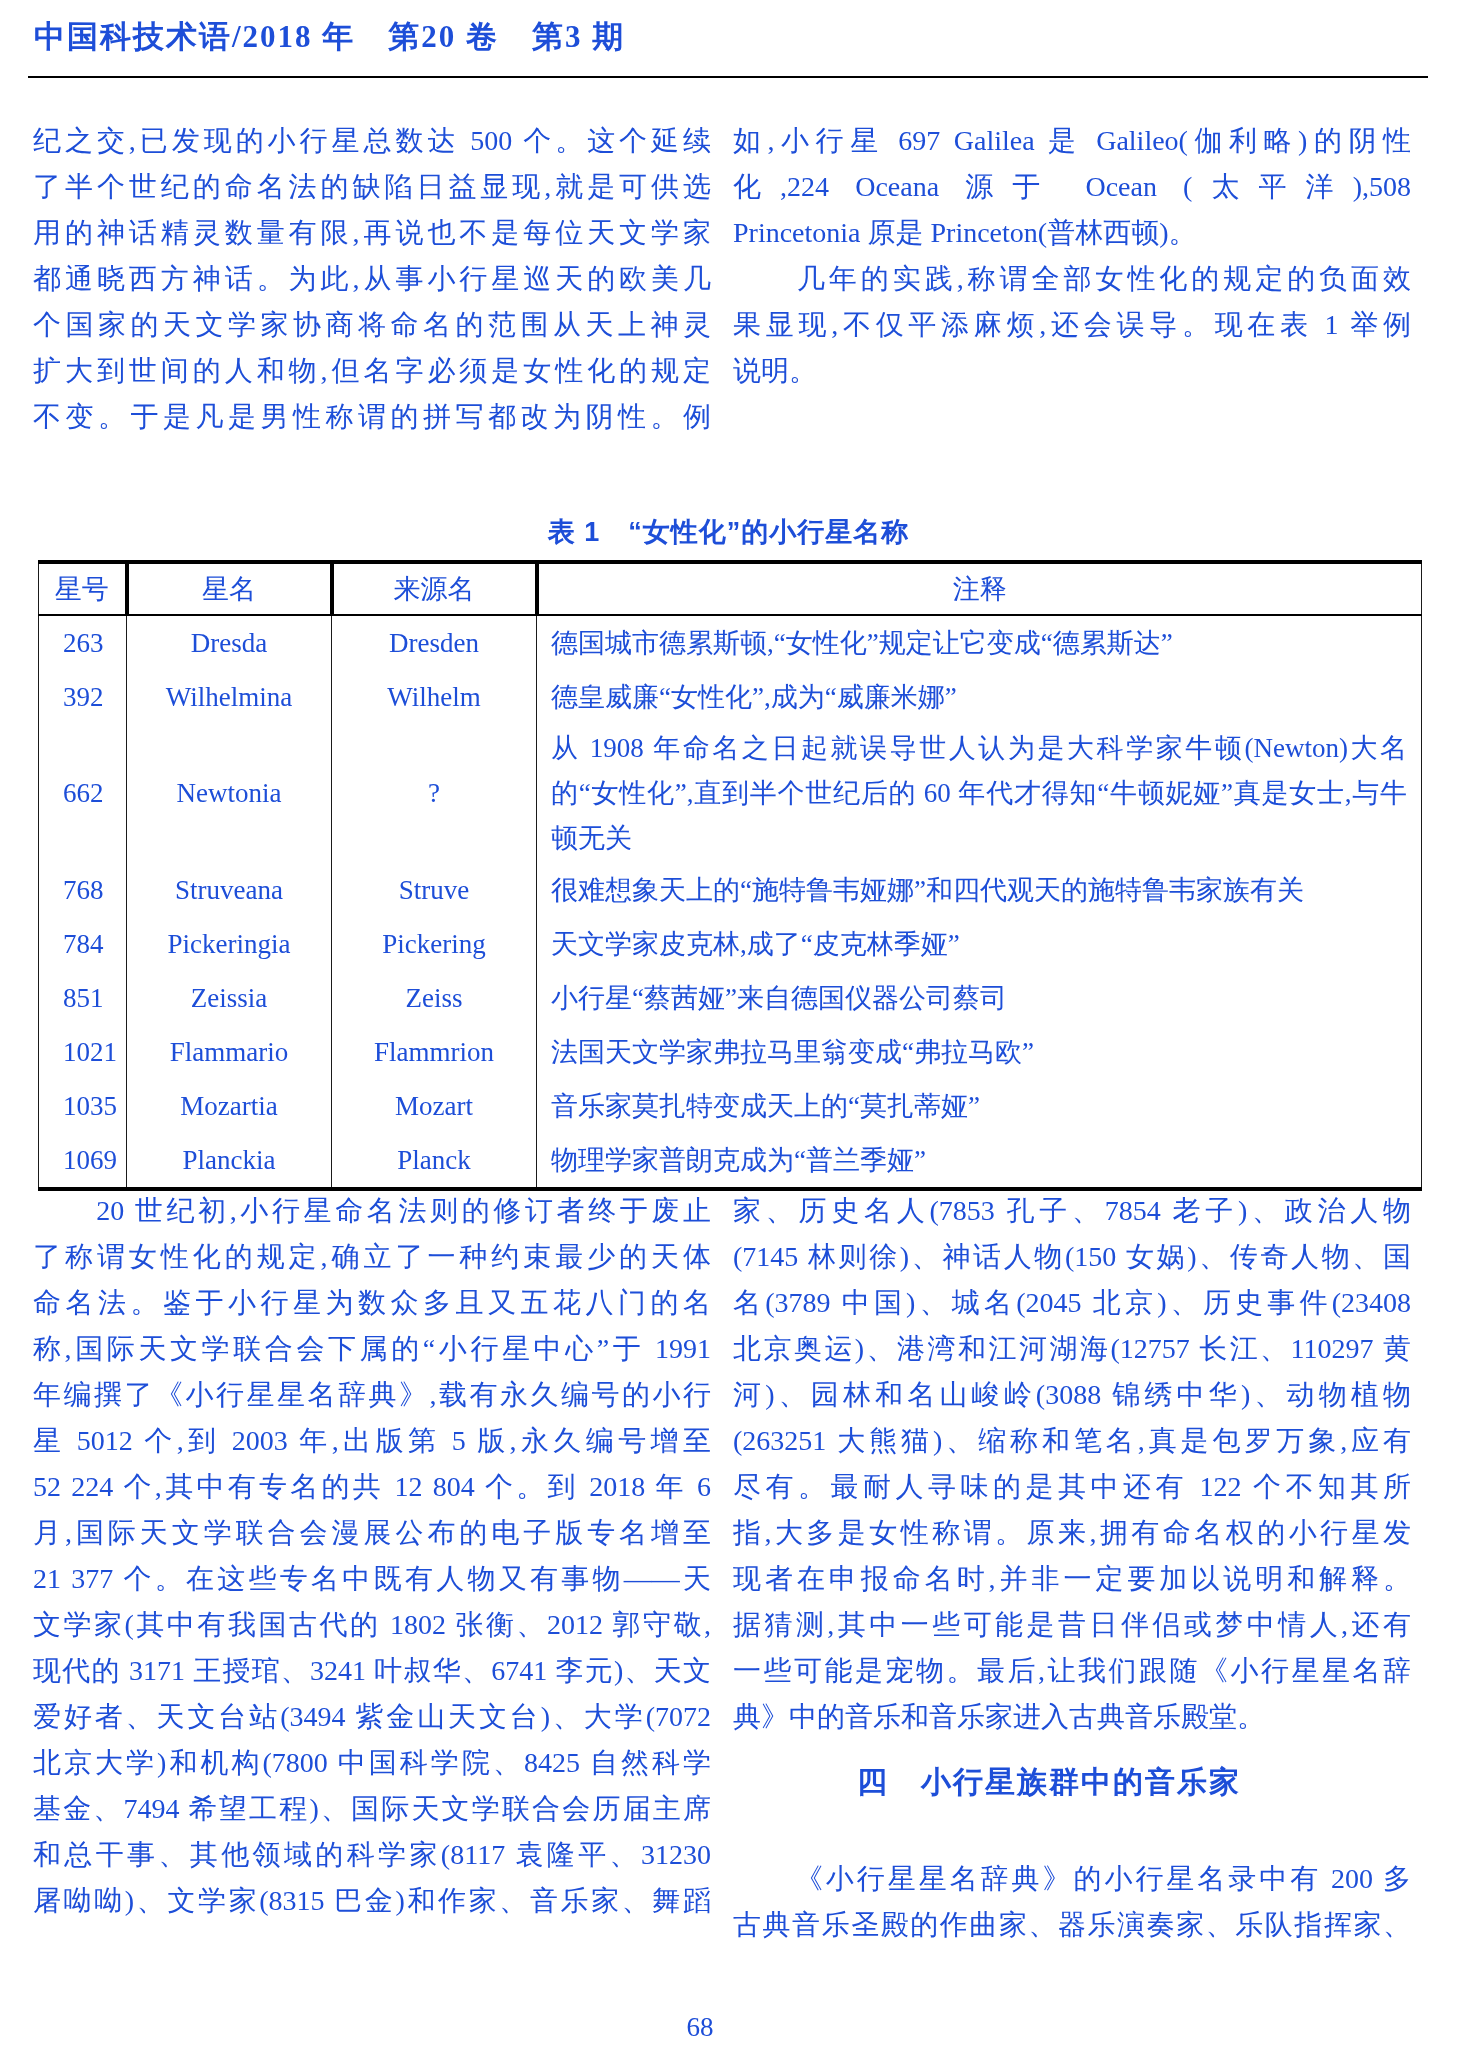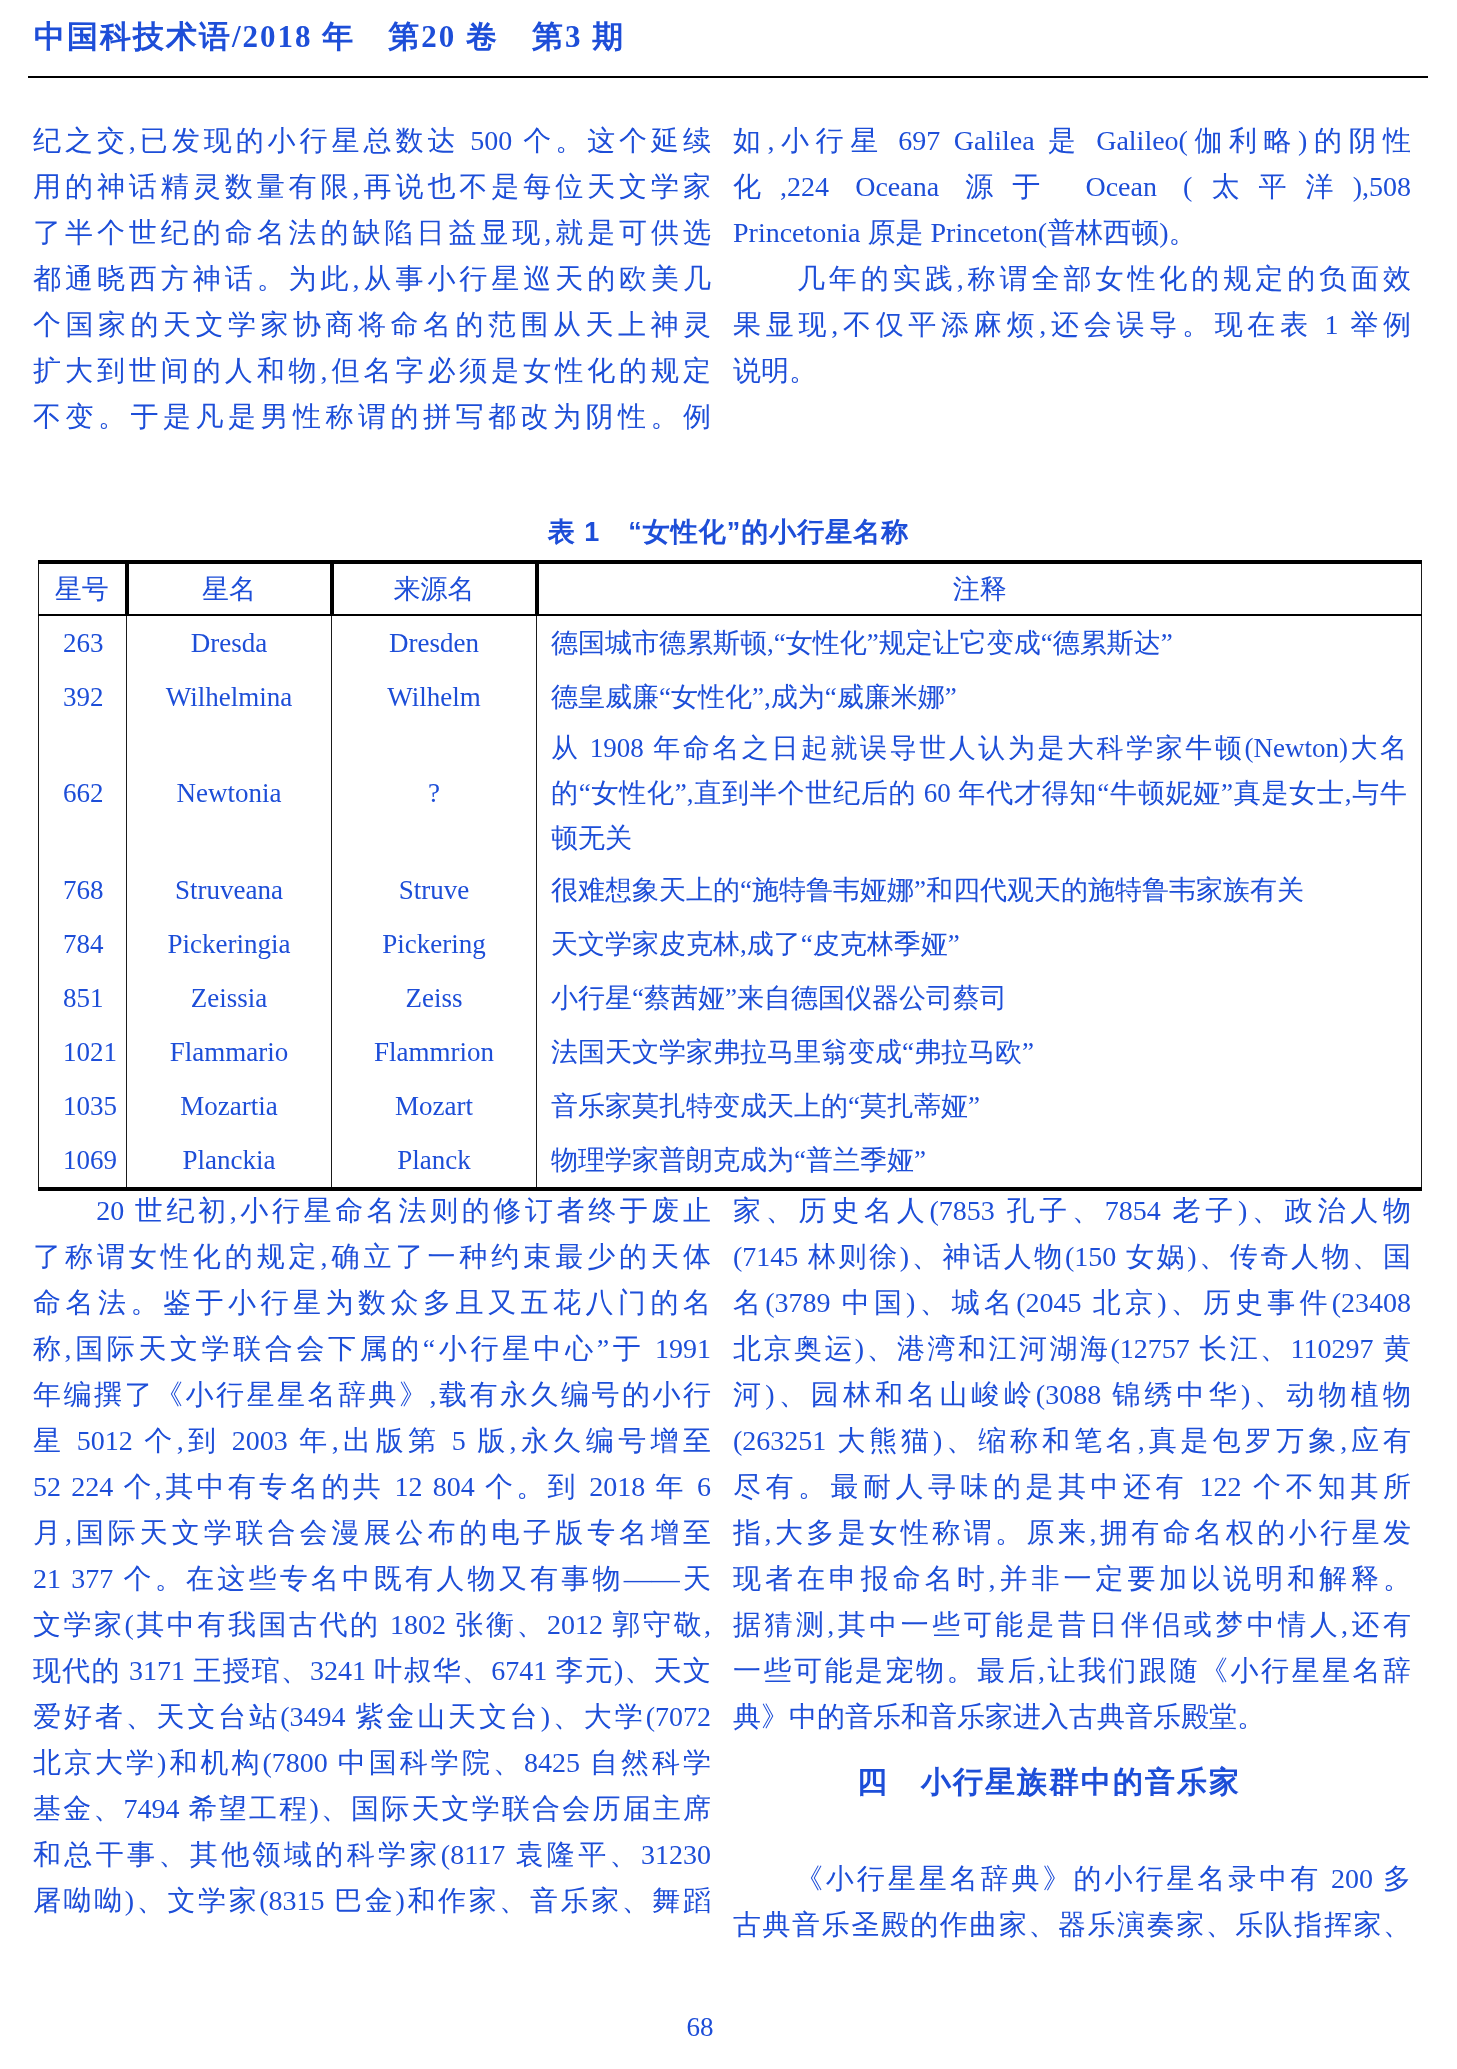--- a/index.html
+++ b/index.html
@@ -78,22 +78,22 @@
 </head>
 <body>
 
 <div class="page">
 
   <div class="journal-header">中国科技术语/2018 年　第20 卷　第3 期</div>
   <div class="header-rule"></div>
 
   <div class="textcol col-left intro">
     <div class="line">纪之交,已发现的小行星总数达 500 个。这个延续</div>
+    <div class="line">了半个世纪的命名法的缺陷日益显现,就是可供选</div>
     <div class="line">用的神话精灵数量有限,再说也不是每位天文学家</div>
-    <div class="line">了半个世纪的命名法的缺陷日益显现,就是可供选</div>
     <div class="line">都通晓西方神话。为此,从事小行星巡天的欧美几</div>
     <div class="line">个国家的天文学家协商将命名的范围从天上神灵</div>
     <div class="line">扩大到世间的人和物,但名字必须是女性化的规定</div>
     <div class="line">不变。于是凡是男性称谓的拼写都改为阴性。例</div>
   </div>
 
   <div class="textcol col-right intro">
     <div class="line">如,小行星 697 Galilea 是 Galileo(伽利略)的阴性</div>
     <div class="line">化,224 Oceana 源于 Ocean (太平洋),508</div>
     <div class="line pend">Princetonia 原是 Princeton(普林西顿)。</div>

